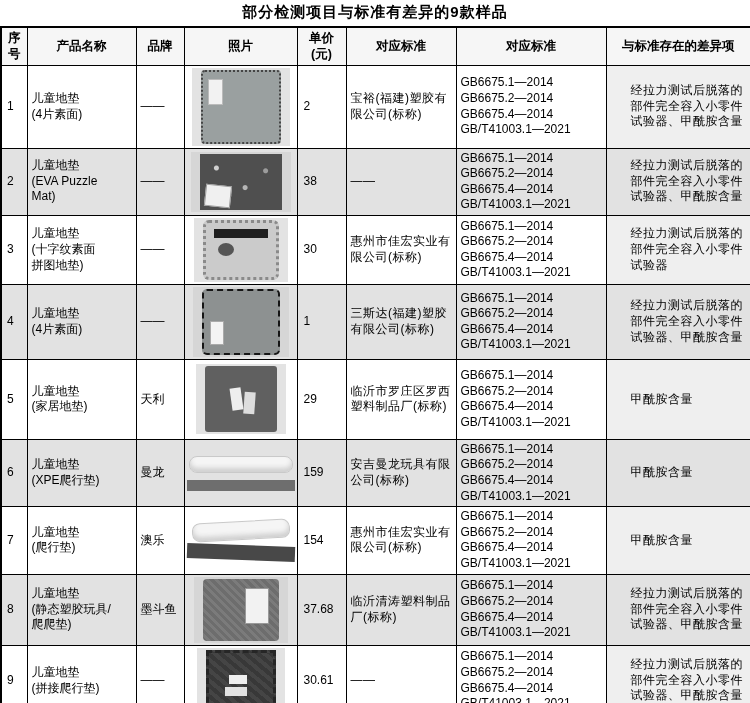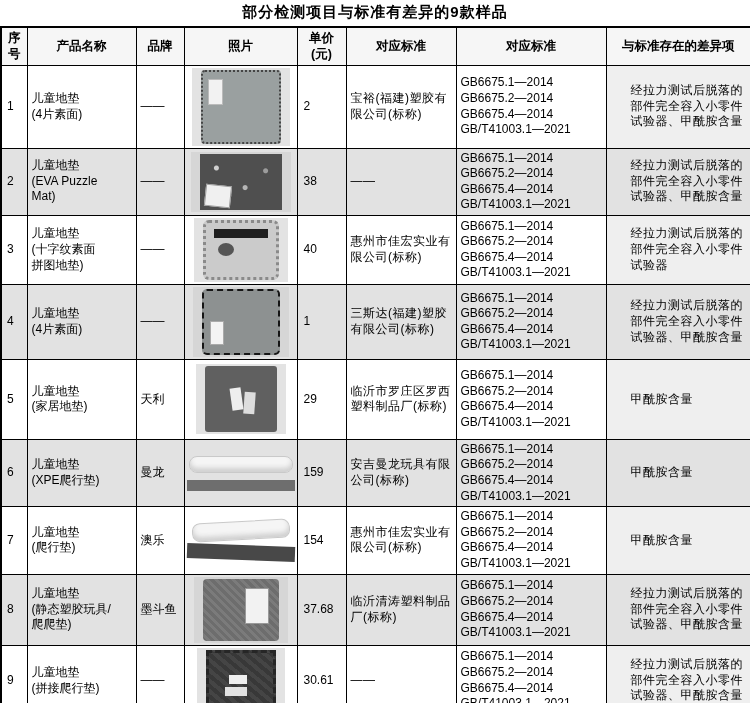--- a/index.html
+++ b/index.html
@@ -139,21 +139,21 @@
 
       <tr class="odd r3">
         <td class="c-no">3</td>
         <td class="pre">儿童地垫
 (十字纹素面
 拼图地垫)</td>
         <td>——</td>
         <td class="c-photo">
           <span class="shot"><span class="ph m3"><span class="band"></span><span class="blob"></span></span></span>
         </td>
-        <td class="c-price">40</td>
+        <td class="c-price">30</td>
         <td class="c-producer">惠州市佳宏实业有限公司(标称)</td>
         <td class="c-std">
           <div>GB6675.1—2014</div>
           <div>GB6675.2—2014</div>
           <div>GB6675.4—2014</div>
           <div>GB/T41003.1—2021</div>
         </td>
         <td class="c-diff">经拉力测试后脱落的部件完全容入小零件试验器</td>
       </tr>
 

